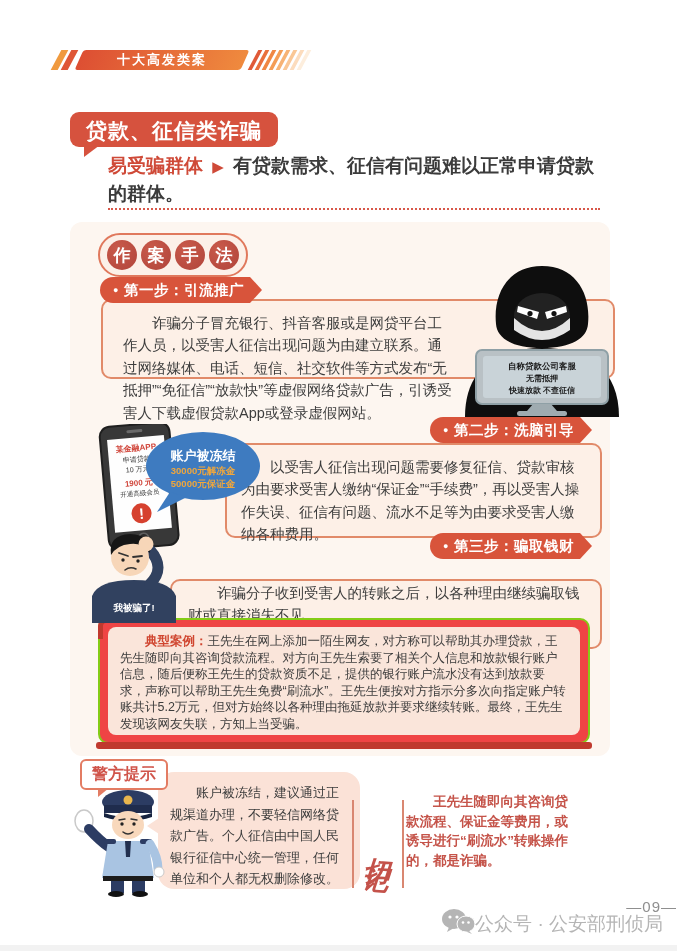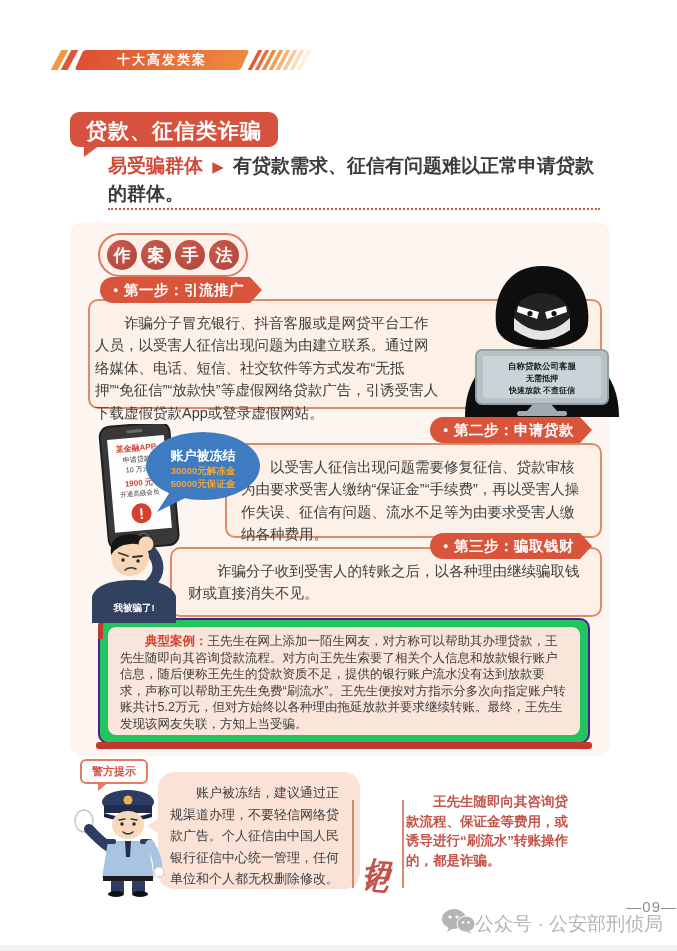--- a/index.html
+++ b/index.html
@@ -43,44 +43,44 @@
   .step-banner::after{content:"";position:absolute;right:-12px;top:0;width:0;height:0;
                border-top:13px solid transparent;border-bottom:13px solid transparent;border-left:12px solid #d8543b;}
   .bdot{font-size:9px;line-height:1;}
   .bn1{left:100px;top:277px;}
   .bn2{left:430px;top:417px;}
   .bn3{left:430px;top:533px;}
 
   .step-box{position:absolute;background:#fdf0e7;border:2px solid #e18a69;border-radius:10px;
             color:#3d3d3d;font-size:14.5px;line-height:1.55;z-index:2;box-sizing:border-box;}
   .step-box p{margin:0;text-indent:2em;}
-  .sb1{left:88px;top:299px;width:514px;height:110px;padding:11px 160px 0 5px;}
+  .sb1{left:101px;top:299px;width:514px;height:80px;padding:11px 160px 0 20px;}
   .sb2{left:225px;top:443px;width:377px;height:95px;padding:11px 14px 0 14px;}
-  .sb3{left:170px;top:547px;width:432px;height:70px;padding:11px 14px 0 16px;}
+  .sb3{left:170px;top:579px;width:432px;height:70px;padding:1px 14px 0 16px;}
 
   .illus{position:absolute;z-index:6;}
   .hacker{left:440px;top:260px;width:205px;height:157px;}
   .phone{left:84px;top:424px;width:150px;height:126px;}
   .freeze-bubble{left:140px;top:430px;width:122px;height:84px;z-index:7;}
   .victim-man{left:80px;top:528px;width:108px;height:95px;}
 
   
-  .case-box{position:absolute;left:98px;top:618px;width:492px;height:126px;background:#22c55e;
-            border:2px solid #4c1d95;border-radius:10px;z-index:3;box-sizing:border-box;}
+  .case-box{position:absolute;left:98px;top:618px;width:492px;height:126px;background:#ef4444;
+            border:2px solid #84cc16;border-radius:10px;z-index:3;box-sizing:border-box;}
   .case-corner{position:absolute;left:-2px;top:-2px;width:16px;height:16px;
             border-left:5px solid #c0392e;border-top:5px solid #c0392e;border-top-left-radius:8px;}
   .case-inner{position:absolute;left:8px;right:8px;top:7px;bottom:7px;background:#fae5da;border-radius:8px;
             padding:6px 12px;overflow:hidden;box-sizing:border-box;}
   .case-inner p{margin:0;font-size:12.5px;line-height:16.5px;color:#3d3d3d;text-indent:2em;}
   .case-label{color:#d0452f;font-weight:bold;}
   .case-bar{position:absolute;left:96px;top:742px;width:496px;height:7px;background:#c0392e;border-radius:3px;z-index:3;}
 
   
   .police-label{position:absolute;left:80px;top:759px;background:#fff;border:2px solid #e37c63;border-radius:6px;
-            color:#d0544a;font-size:11px;font-weight:bold;padding:3px 10px;z-index:5;}
+            color:#d0544a;font-size:16px;font-weight:bold;padding:3px 10px;z-index:5;}
   .police-label::after{content:"";position:absolute;left:16px;bottom:-9px;width:0;height:0;
             border-top:9px solid #e37c63;border-right:11px solid transparent;}
   .officer{left:70px;top:785px;width:106px;height:112px;z-index:4;}
   .advice-bubble{position:absolute;left:158px;top:772px;width:202px;height:117px;background:#fbe2d7;border-radius:16px;
             padding:10px 12px 0;box-sizing:border-box;z-index:3;}
   .advice-bubble::before{content:"";position:absolute;left:-11px;top:46px;width:0;height:0;
             border-top:8px solid transparent;border-bottom:8px solid transparent;border-right:12px solid #fbe2d7;}
   .advice-bubble p{margin:0;font-size:13px;line-height:21.5px;color:#3d3d3d;text-indent:2em;}
   .remember-wrap{position:absolute;left:352px;top:799px;width:52px;height:90px;display:flex;
             align-items:center;justify-content:space-between;z-index:3;}
@@ -162,21 +162,21 @@
       <polygon points="93,144 111,144 117,151 87,151" fill="#9fabb0"></polygon>
       <rect x="77" y="151" width="50" height="5" rx="2.5" fill="#9fabb0"></rect>
     </svg>
   </div>
 
   <div class="step-box sb2">
     <p>以受害人征信出现问题需要修复征信、贷款审核为由要求受害人缴纳“保证金”“手续费”，再以受害人操作失误、征信有问题、流水不足等为由要求受害人缴纳各种费用。</p>
   </div>
   <div class="step-banner bn2">
     <span class="bdot">●</span>
-    <span>第二步：申请贷款</span>
+    <span>第二步：洗脑引导</span>
   </div>
 
   <div class="illus phone">
     <svg width="150" height="126" viewBox="0 0 150 126">
       <g transform="rotate(-5 60 60)">
         <rect x="20" y="0" width="70" height="123" rx="10" fill="#383838" stroke="#1f1f1f" stroke-width="2"></rect>
         <rect x="27" y="13" width="57" height="93" fill="#fefefe"></rect>
         <rect x="47" y="5" width="16" height="3" rx="1.5" fill="#6a6a6a"></rect>
         <circle cx="55" cy="114" r="5" fill="#2a2a2a" stroke="#5e5e5e" stroke-width="1.5"></circle>
         <text x="55" y="26" text-anchor="middle" font-size="8" font-weight="bold" fill="#d0453a">某金融APP</text>

